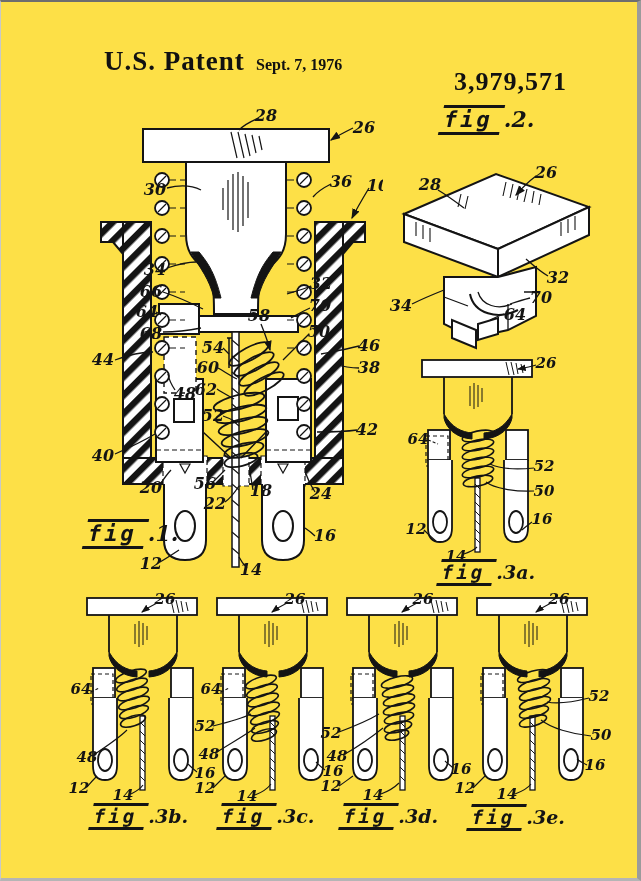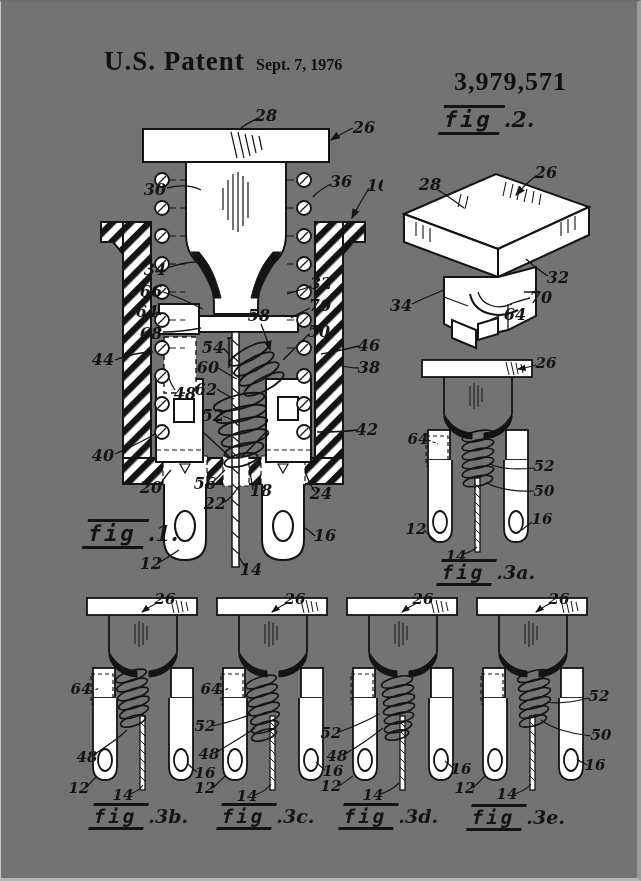--- a/index.html
+++ b/index.html
@@ -1,17 +1,17 @@
 <!DOCTYPE html>
 <html><head>
 <meta charset="utf-8">
 <style>
   html,body{margin:0;padding:0;background:#e8e8e8;}
   .page{
-    position:relative; width:641px; height:881px; background:#737373;
+    position:relative; width:641px; height:881px; background:#fde047;
     margin:0 auto; overflow:hidden;
     border-top:2px solid #6e6e6e; border-right:4px solid #9b9b9b;
     border-left:1px solid #c8c8c8; border-bottom:3px solid #b5b5b5;
     box-sizing:border-box;
     font-family:"Liberation Serif", serif; color:#111;
   }
   .hdr-title{position:absolute;left:103px;top:44px;font-size:27px;font-weight:700;letter-spacing:1px;}
   .hdr-date{position:absolute;left:223px;top:54px;font-size:16px;font-weight:700;padding-left:32px;}
   .hdr-number{position:absolute;left:453px;top:45px;font-size:26px;font-weight:700;letter-spacing:1px;margin-top:20px;}
   .fig{position:absolute;}

